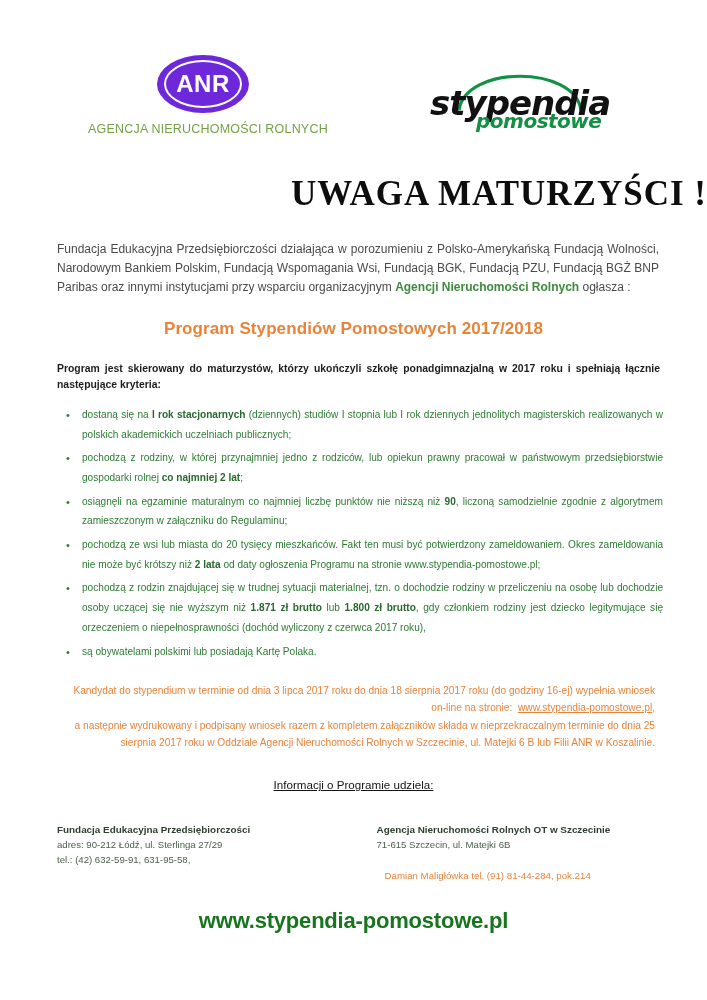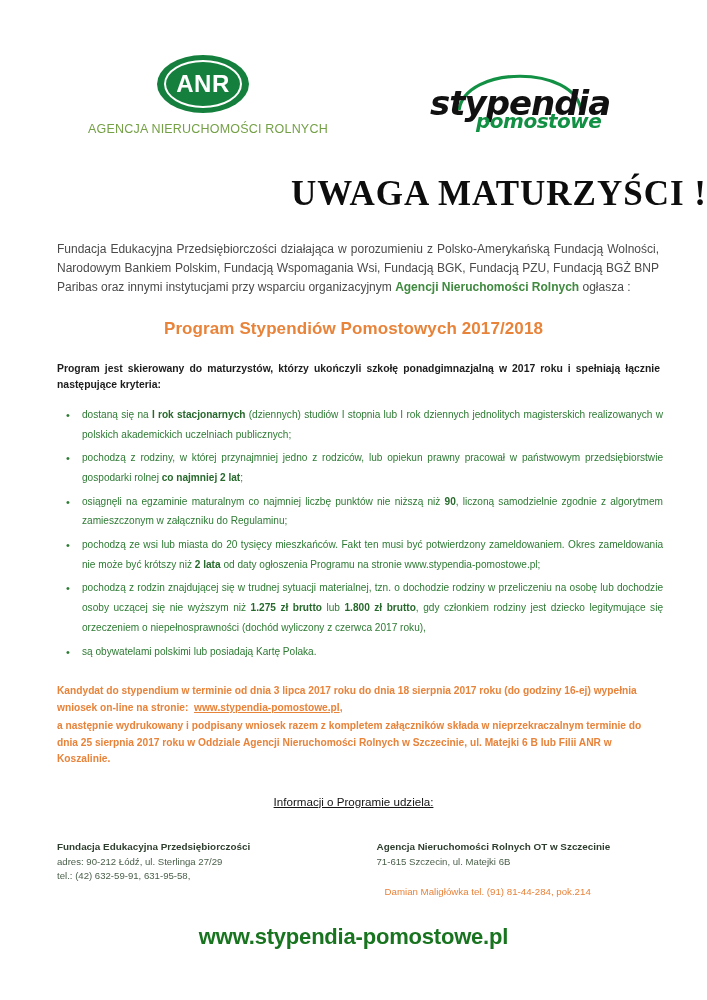--- a/index.html
+++ b/index.html
@@ -37,21 +37,21 @@
     left: 88px;
     top: 0;
     width: 230px;
     text-align: center;
   }
   .anr-mark {
     width: 92px;
     height: 58px;
     margin: 0 auto;
     border-radius: 50%;
-    background: #15803d;
+    background: #6d28d9;
     position: relative;
     display: flex;
     align-items: center;
     justify-content: center;
   }
   .anr-mark::before {
     content: "";
     position: absolute;
     left: 7px;
     top: 5px;
@@ -185,24 +185,24 @@
   }
   ul.criteria b {
     font-weight: bold;
     color: #27692c;
   }
 
   
   .deadline {
     margin: 22px 52px 0 57px;
     font-size: 10.2px;
-    font-weight: bold;
+    font-weight: normal;
     line-height: 1.62;
     color: #e8833a;
-    text-align: left;
+    text-align: right;
   }
   .deadline .link {
     text-decoration: underline;
     color: #e8833a;
     cursor: pointer;
   }
   .deadline .para2 {
     display: block;
     margin-top: 2px;
   }
@@ -284,21 +284,21 @@
 
   <div class="program-heading">Program Stypendiów Pomostowych 2017/2018</div>
 
   <p class="criteria-lead">Program jest skierowany do maturzystów, którzy ukończyli szkołę ponadgimnazjalną w 2017 roku i spełniają łącznie następujące kryteria:</p>
 
   <ul class="criteria" id="criteria-list">
       <li><span>dostaną się na </span><b>I rok stacjonarnych</b><span> (dziennych) studiów I stopnia lub I rok dziennych jednolitych magisterskich realizowanych w polskich akademickich uczelniach publicznych;</span></li>
       <li><span>pochodzą z rodziny, w której przynajmniej jedno z rodziców, lub opiekun prawny pracował w państwowym przedsiębiorstwie gospodarki rolnej </span><b>co najmniej 2 lat</b><span>;</span></li>
       <li><span>osiągnęli na egzaminie maturalnym co najmniej liczbę punktów nie niższą niż </span><b>90</b><span>, liczoną samodzielnie zgodnie z algorytmem zamieszczonym w załączniku do Regulaminu;</span></li>
       <li><span>pochodzą ze wsi lub miasta do 20 tysięcy mieszkańców. Fakt ten musi być potwierdzony zameldowaniem. Okres zameldowania nie może być krótszy niż </span><b>2 lata</b><span> od daty ogłoszenia Programu na stronie www.stypendia-pomostowe.pl;</span></li>
-      <li><span>pochodzą z rodzin znajdującej się w trudnej sytuacji materialnej, tzn. o dochodzie rodziny w przeliczeniu na osobę lub dochodzie osoby uczącej się nie wyższym niż </span><b>1.275 zł brutto</b><span> lub </span><b>1.800 zł brutto</b><span>, gdy członkiem rodziny jest dziecko legitymujące się orzeczeniem o niepełnosprawności (dochód wyliczony z czerwca 2017 roku),</span></li>
+      <li><span>pochodzą z rodzin znajdującej się w trudnej sytuacji materialnej, tzn. o dochodzie rodziny w przeliczeniu na osobę lub dochodzie osoby uczącej się nie wyższym niż </span><b>1.871 zł brutto</b><span> lub </span><b>1.800 zł brutto</b><span>, gdy członkiem rodziny jest dziecko legitymujące się orzeczeniem o niepełnosprawności (dochód wyliczony z czerwca 2017 roku),</span></li>
       <li><span>są obywatelami polskimi lub posiadają Kartę Polaka.</span></li>
     </ul>
 
   <div class="deadline">
     <span>Kandydat do stypendium w terminie od dnia 3 lipca 2017 roku do dnia 18 sierpnia 2017 roku (do godziny 16-ej) wypełnia wniosek on-line na stronie:</span>
     <span>&nbsp;</span><a class="link" href="#">www.stypendia-pomostowe.pl</a><span>,</span>
     <span class="para2">a następnie wydrukowany i podpisany wniosek razem z kompletem załączników składa w nieprzekraczalnym terminie do dnia 25 sierpnia 2017 roku w Oddziale Agencji Nieruchomości Rolnych w Szczecinie, ul. Matejki 6 B lub Filii ANR w Koszalinie.</span>
   </div>
 
   <div class="info-heading">Informacji o Programie udziela:</div>

